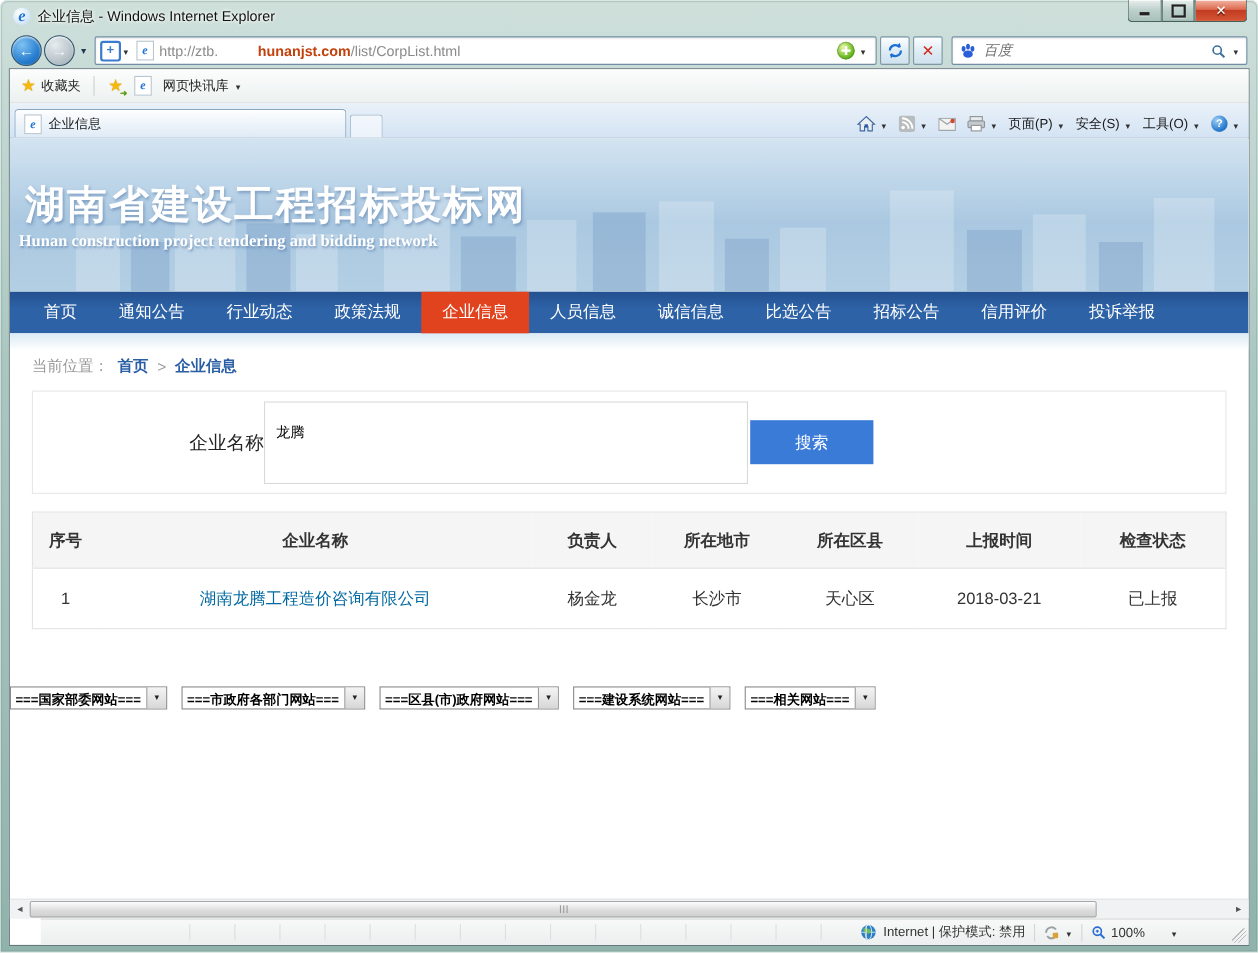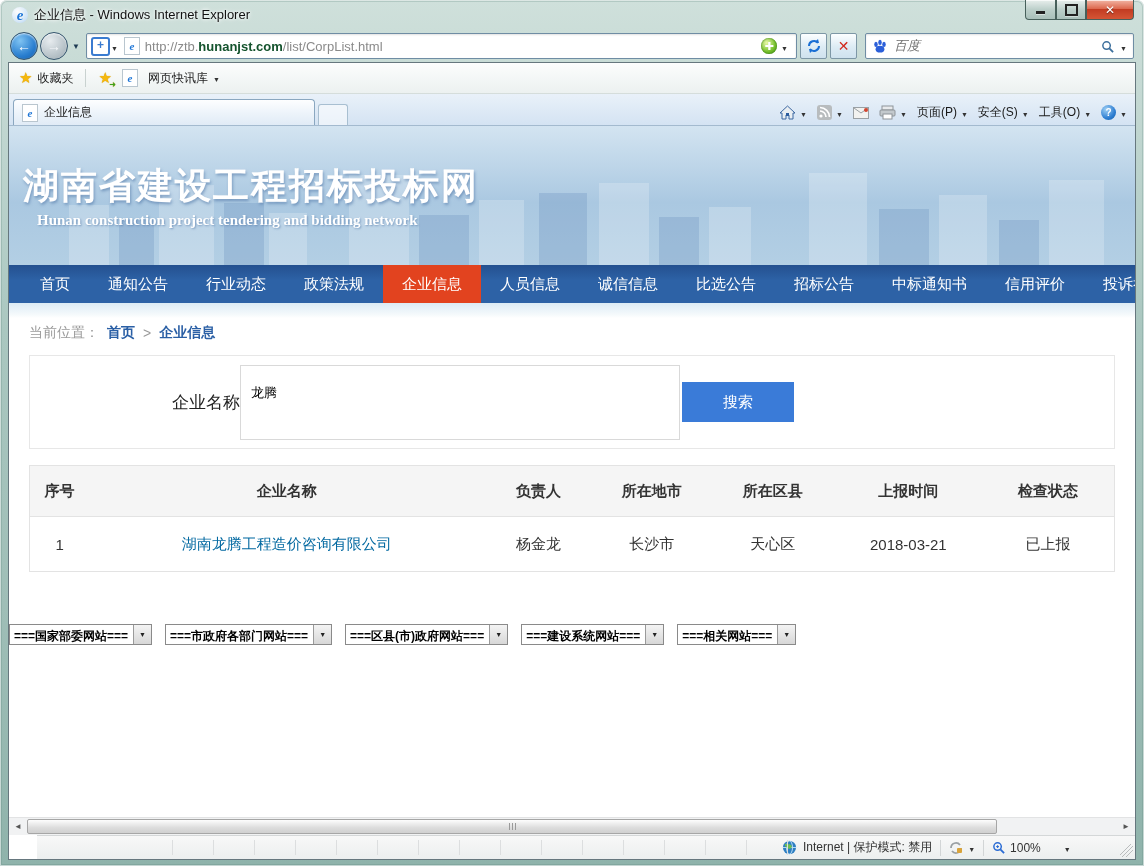--- a/index.html
+++ b/index.html
@@ -31,21 +31,21 @@
   .nav-circle.fwd{background:radial-gradient(circle at 35% 30%,#e7ecef,#b9c4ca 60%,#9aa8b0);color:#f4f7f9;margin-left:2px;}
   .drop-sm{font-size:8px;color:#1d3a52;margin:0 6px 0 4px;}
   .addr-bar{flex:1;height:24px;background:#fff;border:1px solid #6f8da4;border-radius:2px;display:flex;align-items:center;
     padding:0 4px;box-shadow:inset 0 1px 2px rgba(0,0,0,.12);}
   .compat-box{width:15px;height:15px;border:2px solid #3a7bd0;border-radius:3px;color:#3a7bd0;font-weight:bold;
     font-size:12px;line-height:13px;text-align:center;margin-right:1px;}
   .page-ico{width:14px;height:16px;background:#fff;border:1px solid #b9c6cf;margin:0 5px 0 4px;display:flex;align-items:center;justify-content:center;
     color:#1b74d6;font-weight:bold;font-size:11px;font-style:italic;font-family:"Liberation Serif",serif;}
   .url{font-size:13px;white-space:nowrap;flex:1;}
   .url .pre,.url .path{color:#8a8a8a;}
-  .url .domain{color:#14532d;font-weight:bold;}
+  .url .domain{color:#c2410c;font-weight:bold;margin-left:36px;}
   .safe-ico{width:16px;height:16px;border-radius:50%;background:radial-gradient(circle at 35% 30%,#e9f7a8,#7cc431 55%,#3f9410);
     display:flex;align-items:center;justify-content:center;color:#fff;font-weight:bold;font-size:11px;box-shadow:inset 0 0 2px #2c6e08;}
   .tb-btn{width:25px;height:24px;border:1px solid #7d97a6;border-radius:2px;margin-left:3px;display:flex;align-items:center;justify-content:center;
     background:linear-gradient(#fcfeff,#dcebf4 55%,#cfe2ee);}
   .stop-x{color:#d22a1e;font-weight:bold;font-size:14px;}
   .searchbox{width:255px;height:24px;background:#fff;border:1px solid #6f8da4;border-radius:2px;margin-left:8px;
     display:flex;align-items:center;padding:0 6px;box-shadow:inset 0 1px 2px rgba(0,0,0,.12);}
   .search-label{flex:1;font-size:13px;color:#6f6f6f;font-style:italic;margin-left:6px;}
   
   .client{position:absolute;top:62px;left:8px;right:8px;bottom:6px;border:1px solid #66777e;background:#fff;
@@ -69,21 +69,21 @@
   .cmd-item{display:flex;align-items:center;gap:4px;cursor:default;}
   .caret::after{content:"▼";font-size:7px;color:#333;}
   .help-ico{width:15px;height:15px;border-radius:50%;background:radial-gradient(circle at 35% 30%,#9fd0f5,#2f7fd2 60%,#0f5cab);
     color:#fff;font-weight:bold;font-size:10px;display:flex;align-items:center;justify-content:center;}
   
   .viewport{flex:1;background:#fff;overflow:hidden;position:relative;}
   .banner{height:139px;position:relative;background:linear-gradient(180deg,#d3e4f1,#aac8e1 55%,#b3cfe4);overflow:hidden;font-family:Liberation Serif, serif;}
   .banner svg{position:absolute;bottom:0;left:0;}
   .banner-title{position:absolute;left:14px;top:36px;color:#fff;font-size:36px;font-weight:bold;letter-spacing:2px;
     text-shadow:1px 2px 3px rgba(70,110,160,.55),0 0 1px rgba(255,255,255,.6);}
-  .banner-sub{position:absolute;left:28px;top:86px;color:#fff;font-size:15px;font-weight:bold;
+  .banner-sub{position:absolute;left:8px;top:86px;color:#fff;font-size:15px;font-weight:bold;
     text-shadow:1px 1px 2px rgba(70,110,160,.55);}
   .mainnav{height:38px;background:linear-gradient(#24508f,#2d62a6 40%,#2d62a6);display:flex;padding-left:12px;}
   .nav-item{line-height:38px;padding:0 19px;color:#fff;font-size:15px;cursor:pointer;white-space:nowrap;}
   .nav-item.active{background:#e2431f;}
   .subbanner{height:15px;background:linear-gradient(#dcebf5,#f6fafc 80%,#fff);}
   .breadcrumb{height:30px;display:flex;align-items:center;gap:8px;padding-left:20px;font-size:14px;color:#9a9a9a;}
   .breadcrumb a{color:#2a5fa5;font-weight:bold;text-decoration:none;cursor:pointer;}
   
   .search-panel{margin:7px 20px 0;height:92px;border:1px solid #e7e7e7;display:flex;align-items:center;}
   .sp-label{margin-left:142px;font-size:17px;color:#222;}
@@ -294,21 +294,20 @@
       <div class="mainnav">
         <a class="nav-item">首页</a>
         <a class="nav-item">通知公告</a>
         <a class="nav-item">行业动态</a>
         <a class="nav-item">政策法规</a>
         <a class="nav-item active">企业信息</a>
         <a class="nav-item">人员信息</a>
         <a class="nav-item">诚信信息</a>
         <a class="nav-item">比选公告</a>
         <a class="nav-item">招标公告</a>
-        <a class="nav-item">中标通知书</a>
         <a class="nav-item">信用评价</a>
         <a class="nav-item">投诉举报</a>
       </div>
       <div class="subbanner"></div>
 
       <div class="breadcrumb">
         <span>当前位置：</span>
         <a>首页</a>
         <span>&gt;</span>
         <a>企业信息</a>

